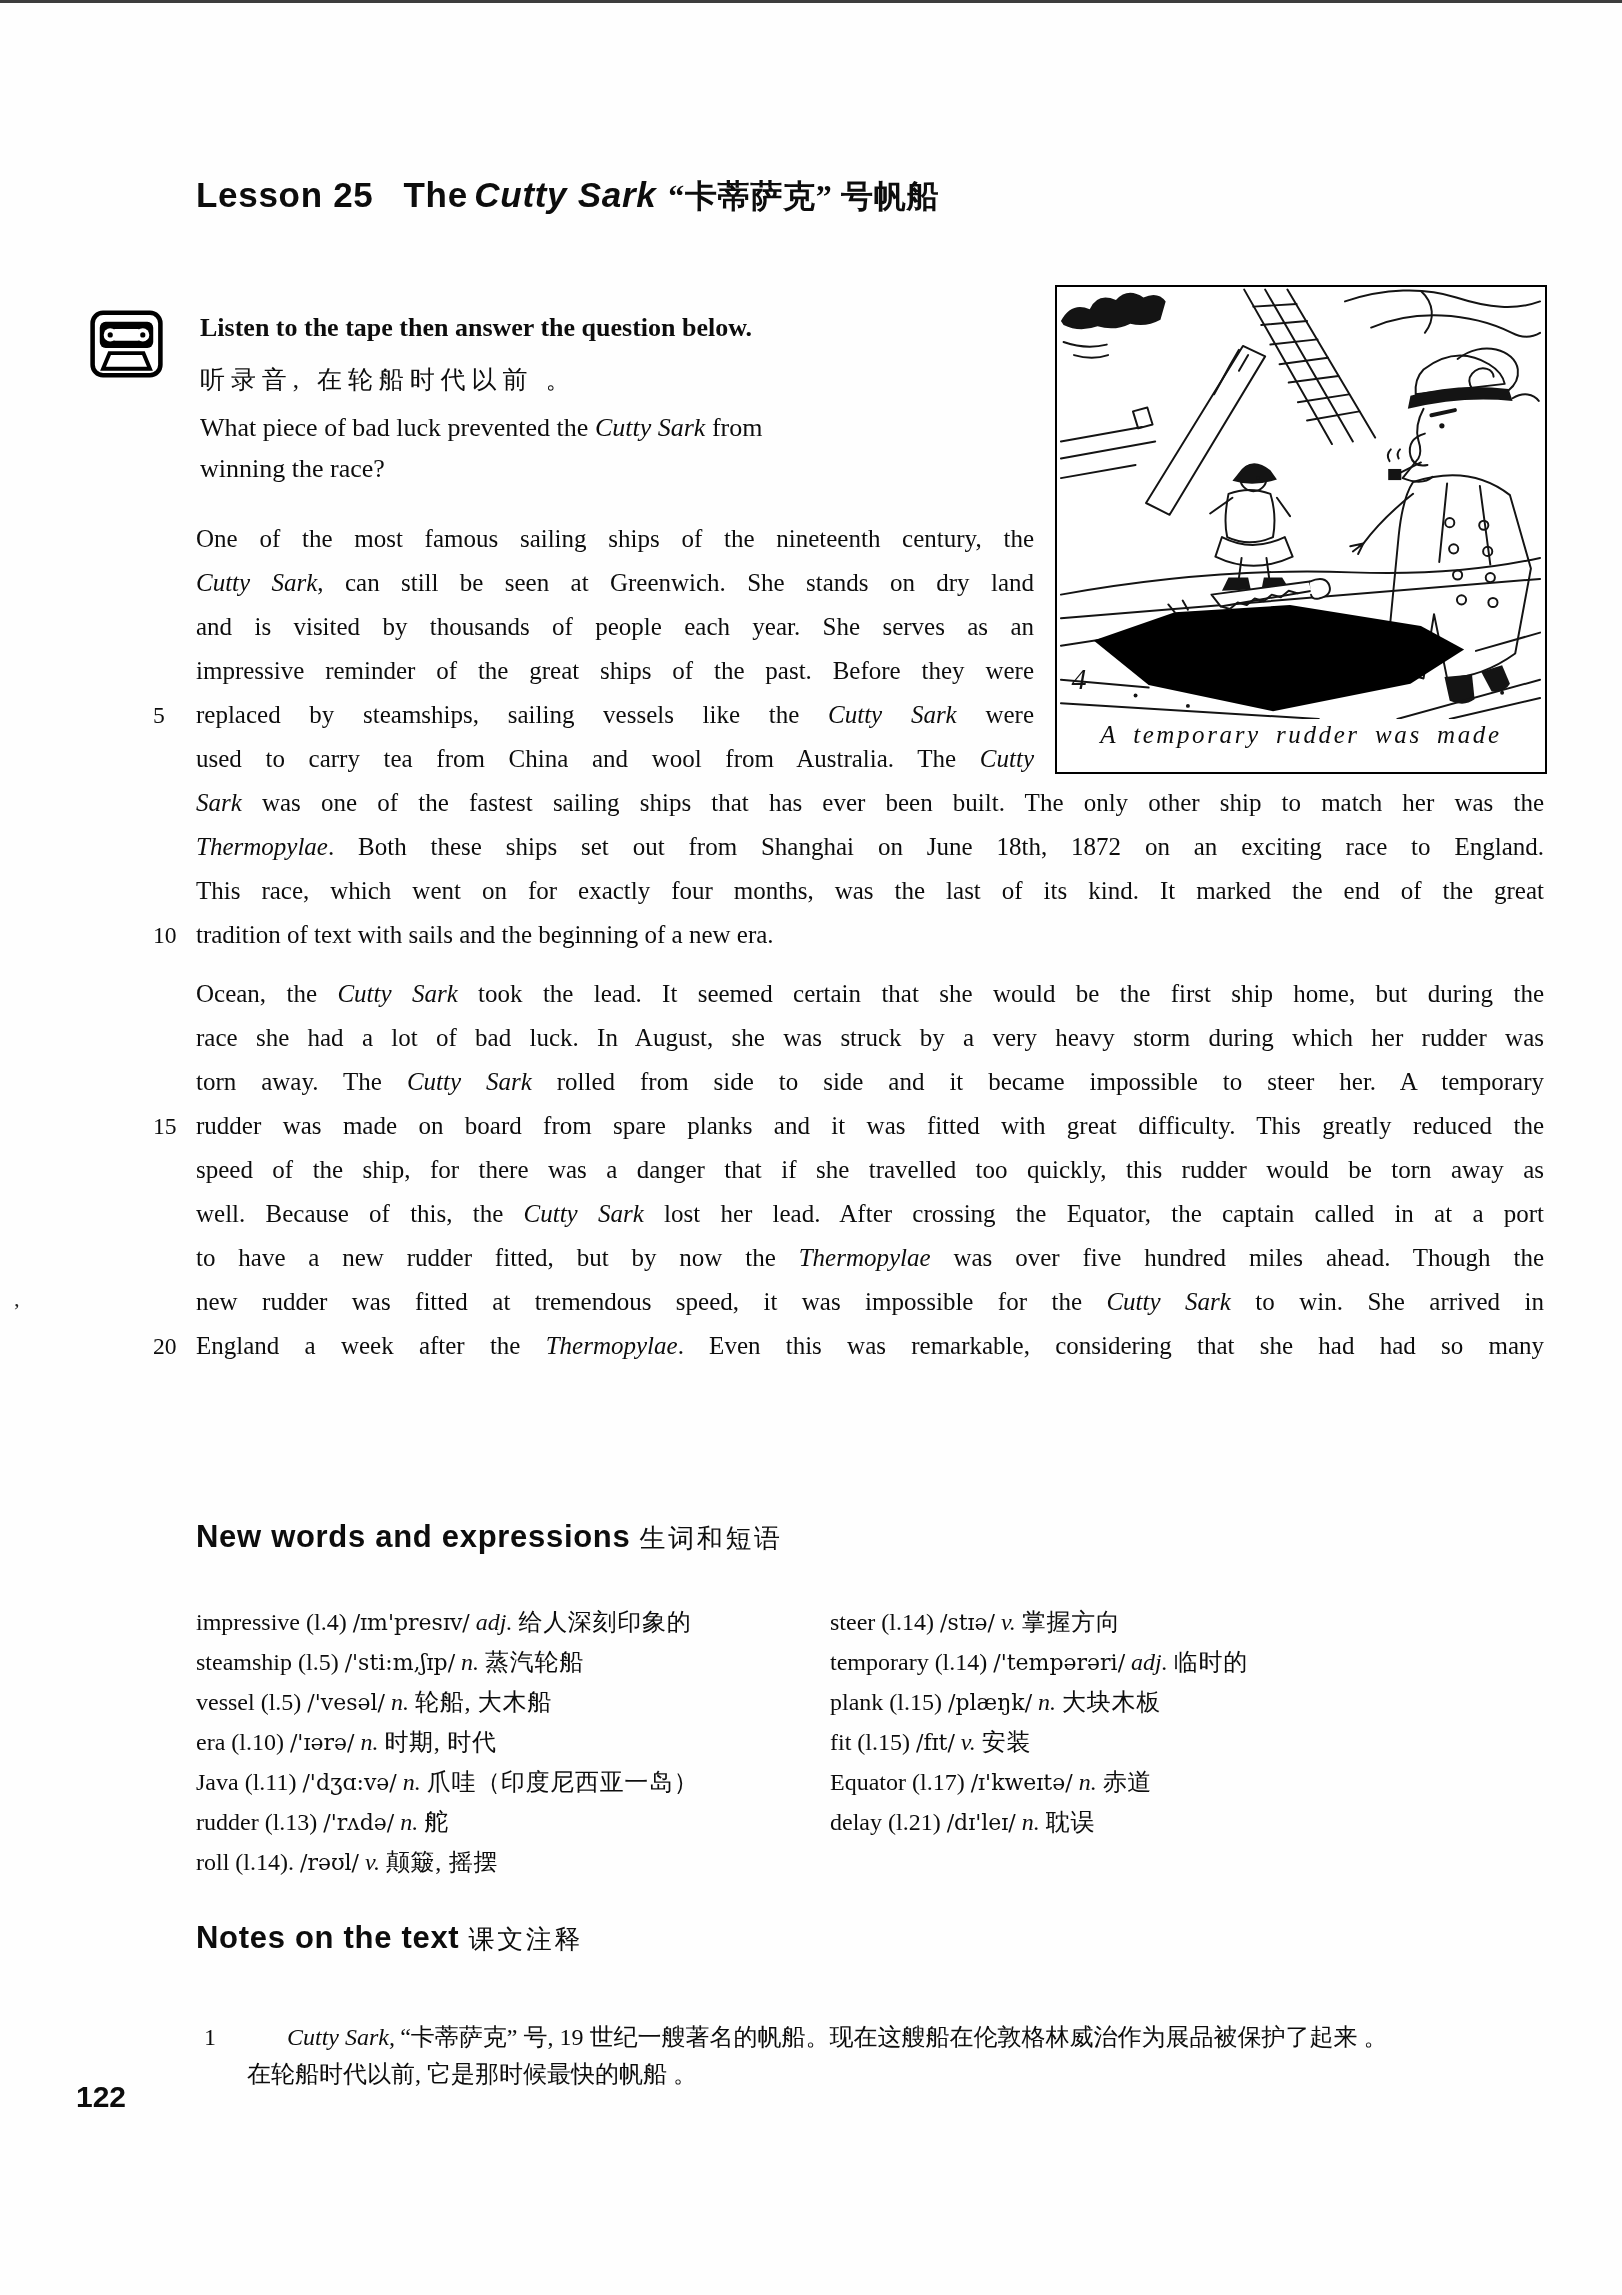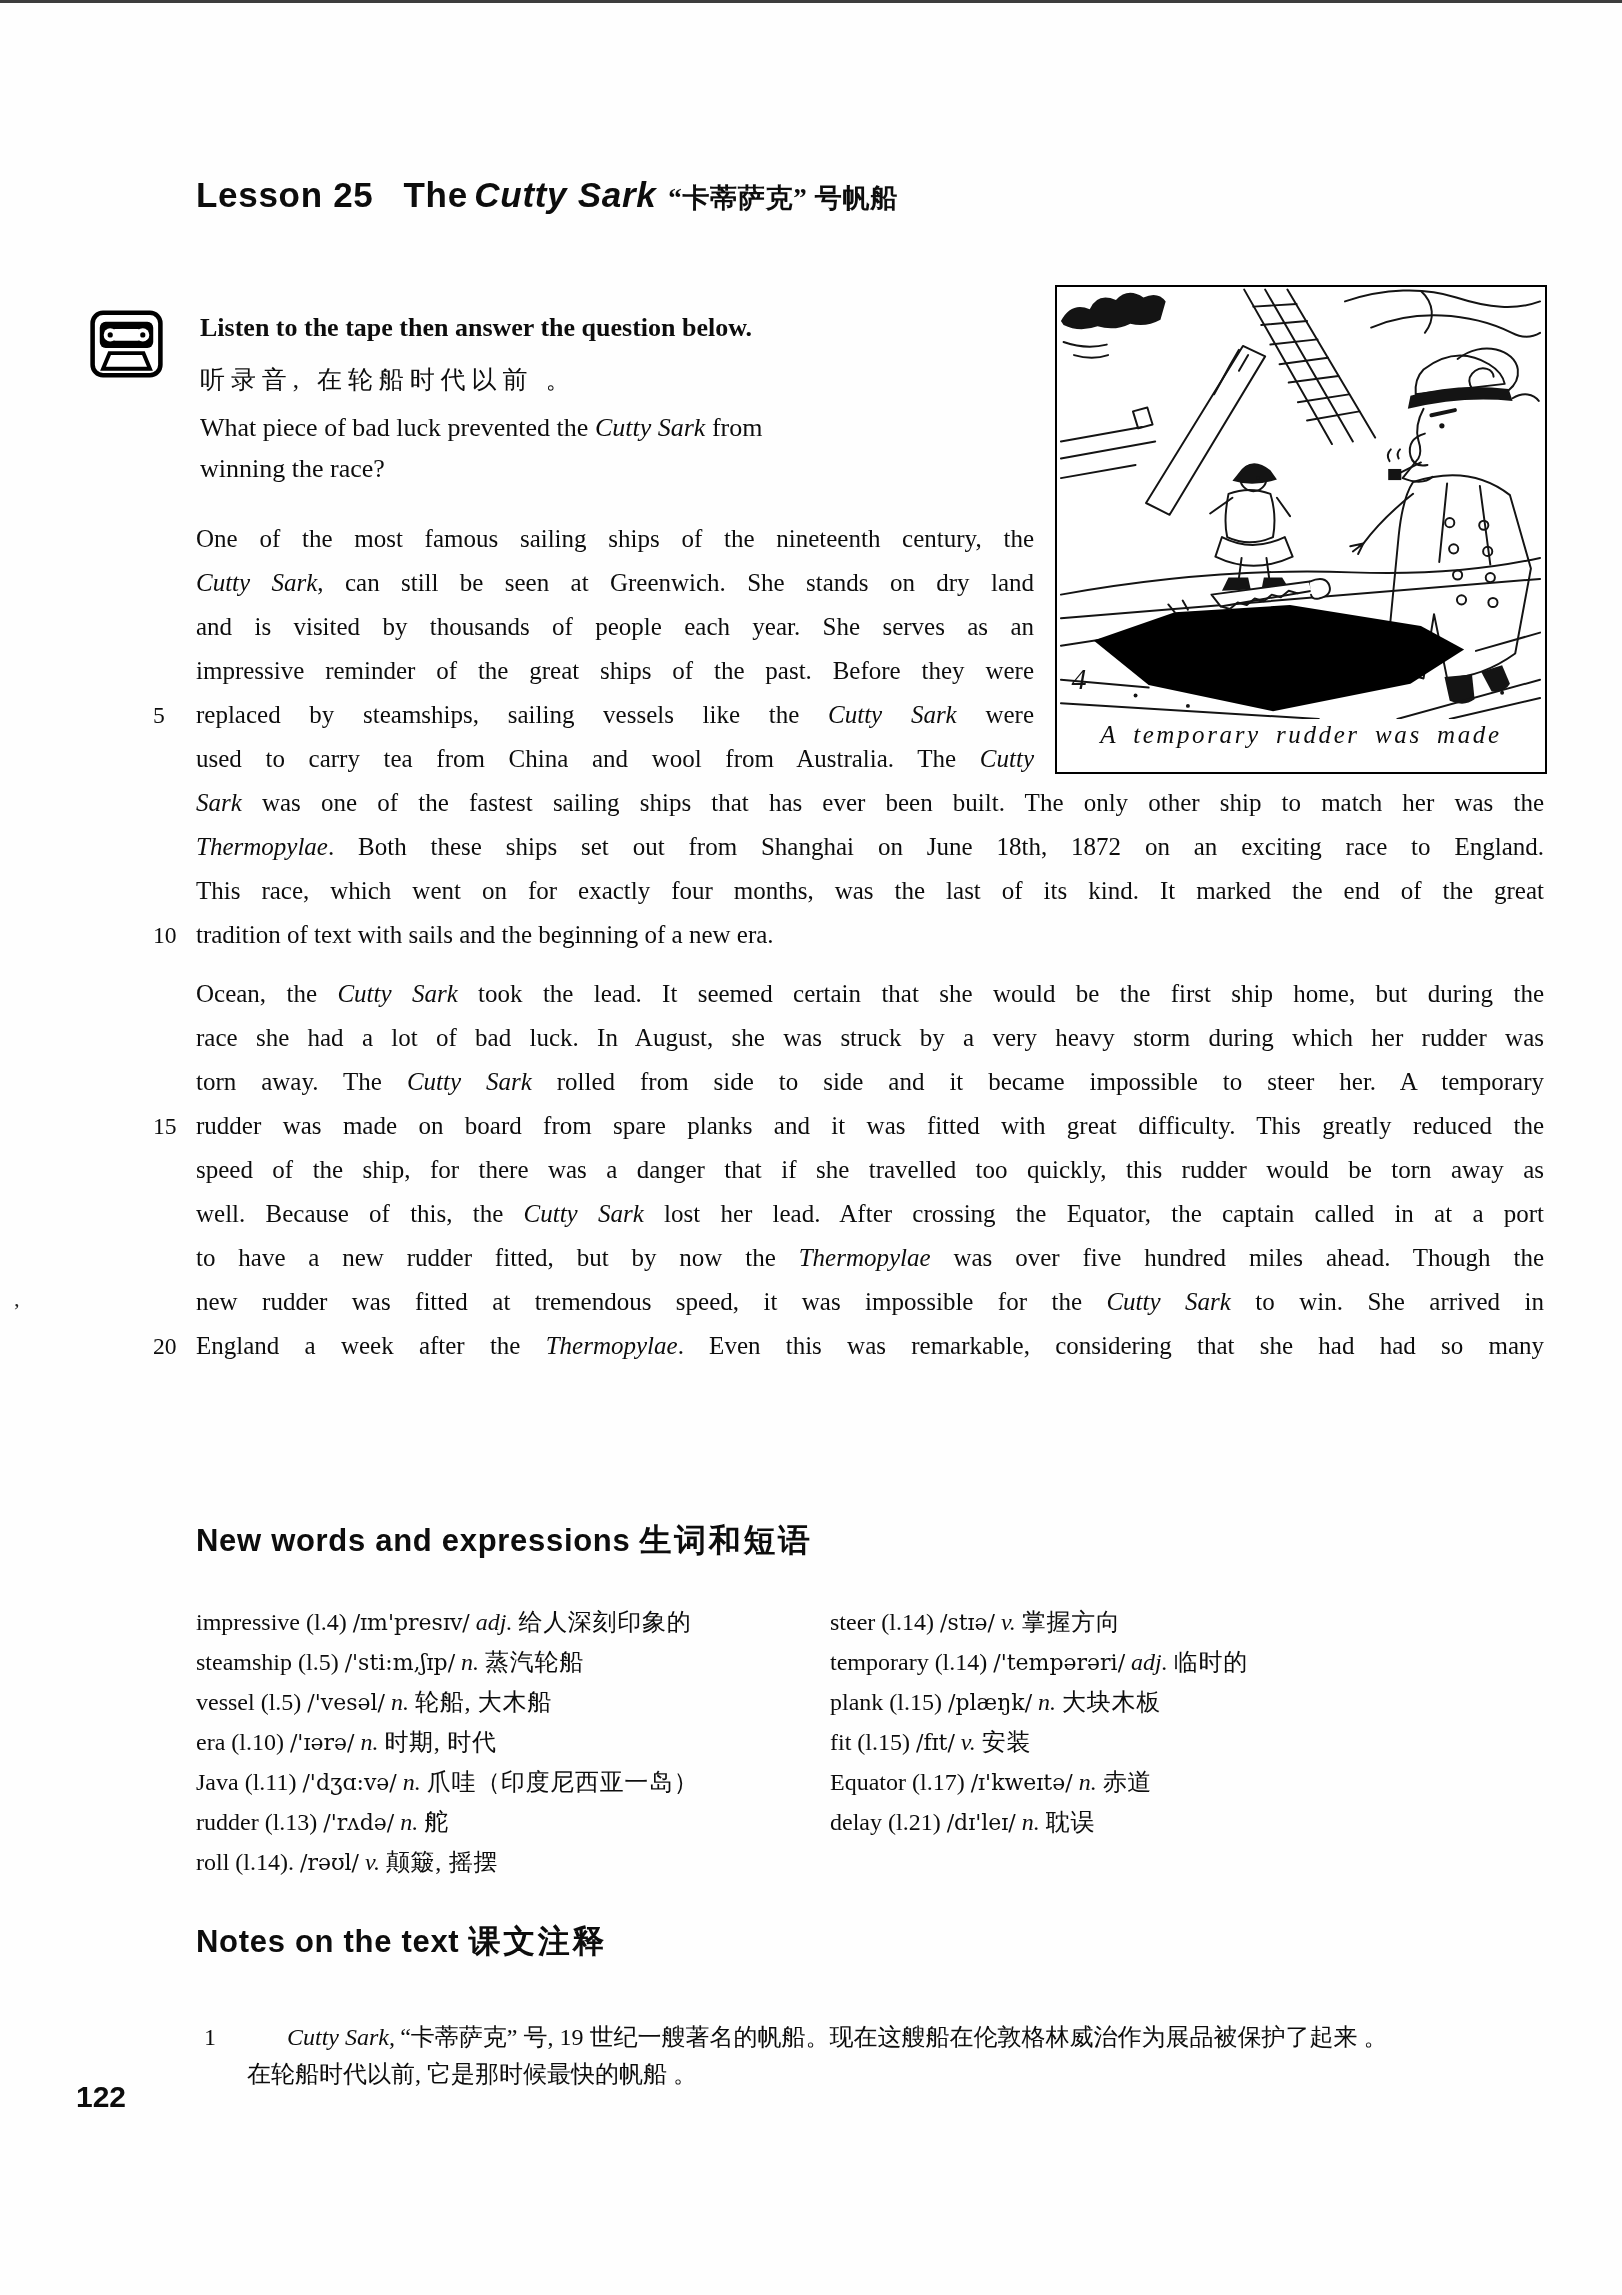--- a/index.html
+++ b/index.html
@@ -6,21 +6,21 @@
   .page{position:relative;width:1622px;height:2295px;background:#fefefe;color:#0d0d0d;
         font-family:"Liberation Serif", serif;overflow:hidden;}
   .top-rule{position:absolute;top:0;left:0;width:1622px;height:3.3px;background:#3d3d3d;}
   .stray{position:absolute;left:13px;top:1298px;font-size:22px;color:#222;}
 
   
   .title{position:absolute;left:196px;top:175px;margin:0;font-family:"Liberation Sans", sans-serif;
          font-weight:bold;font-size:35px;letter-spacing:0.7px;white-space:nowrap;}
   .t-art{margin-left:30px;}
   .t-ship{font-style:italic;margin-left:6.5px;}
-  .t-zh{font-size:27px;margin-left:11.8px;font-family:"Liberation Serif", serif;}
+  .t-zh{font-size:32px;margin-left:11.8px;font-family:"Liberation Serif", serif;}
 
   
   .cassette{position:absolute;left:90px;top:310px;width:73px;height:68px;}
 
   
   .listen{position:absolute;left:200px;top:313px;width:851px;}
   .listen-en{font-size:26px;font-weight:bold;line-height:29px;}
   .listen-zh{margin-top:23.6px;font-size:25px;line-height:27.5px;letter-spacing:5.9px;}
   .listen-q{margin-top:14.4px;}
   .q-line{font-size:26px;line-height:41px;}
@@ -43,21 +43,21 @@
   .p-line.indent{text-indent:38px;}
   .line-num{position:absolute;left:-43px;top:0;width:33px;font-size:23.6px;text-align:left;
             text-align-last:auto;text-indent:0;}
   .p-text i{font-style:italic;}
 
   
   .sec-heading{position:absolute;left:196px;margin:0;font-family:"Liberation Sans", sans-serif;
                font-weight:bold;font-size:31px;letter-spacing:0.7px;white-space:nowrap;}
   #vocab-heading{top:1519px;}
   #notes-heading{top:1920px;}
-  .h-zh{font-family:"Liberation Serif", serif;font-weight:bold;font-size:32px;margin-left:9.2px;letter-spacing:2.6px;}
+  .h-zh{font-family:"Liberation Serif", serif;font-weight:normal;font-size:26px;margin-left:9.2px;letter-spacing:2.6px;}
 
   
   .vocab-col{position:absolute;top:1602px;font-size:24px;}
   #vocab-left{left:196px;}
   #vocab-right{left:830px;}
   .vocab-line{height:40px;line-height:40px;white-space:nowrap;}
   .v-phon{font-family:"DejaVu Serif", serif;font-size:22px;}
   .v-pos{font-style:italic;}
   .v-zh{letter-spacing:0.7px;}
 

